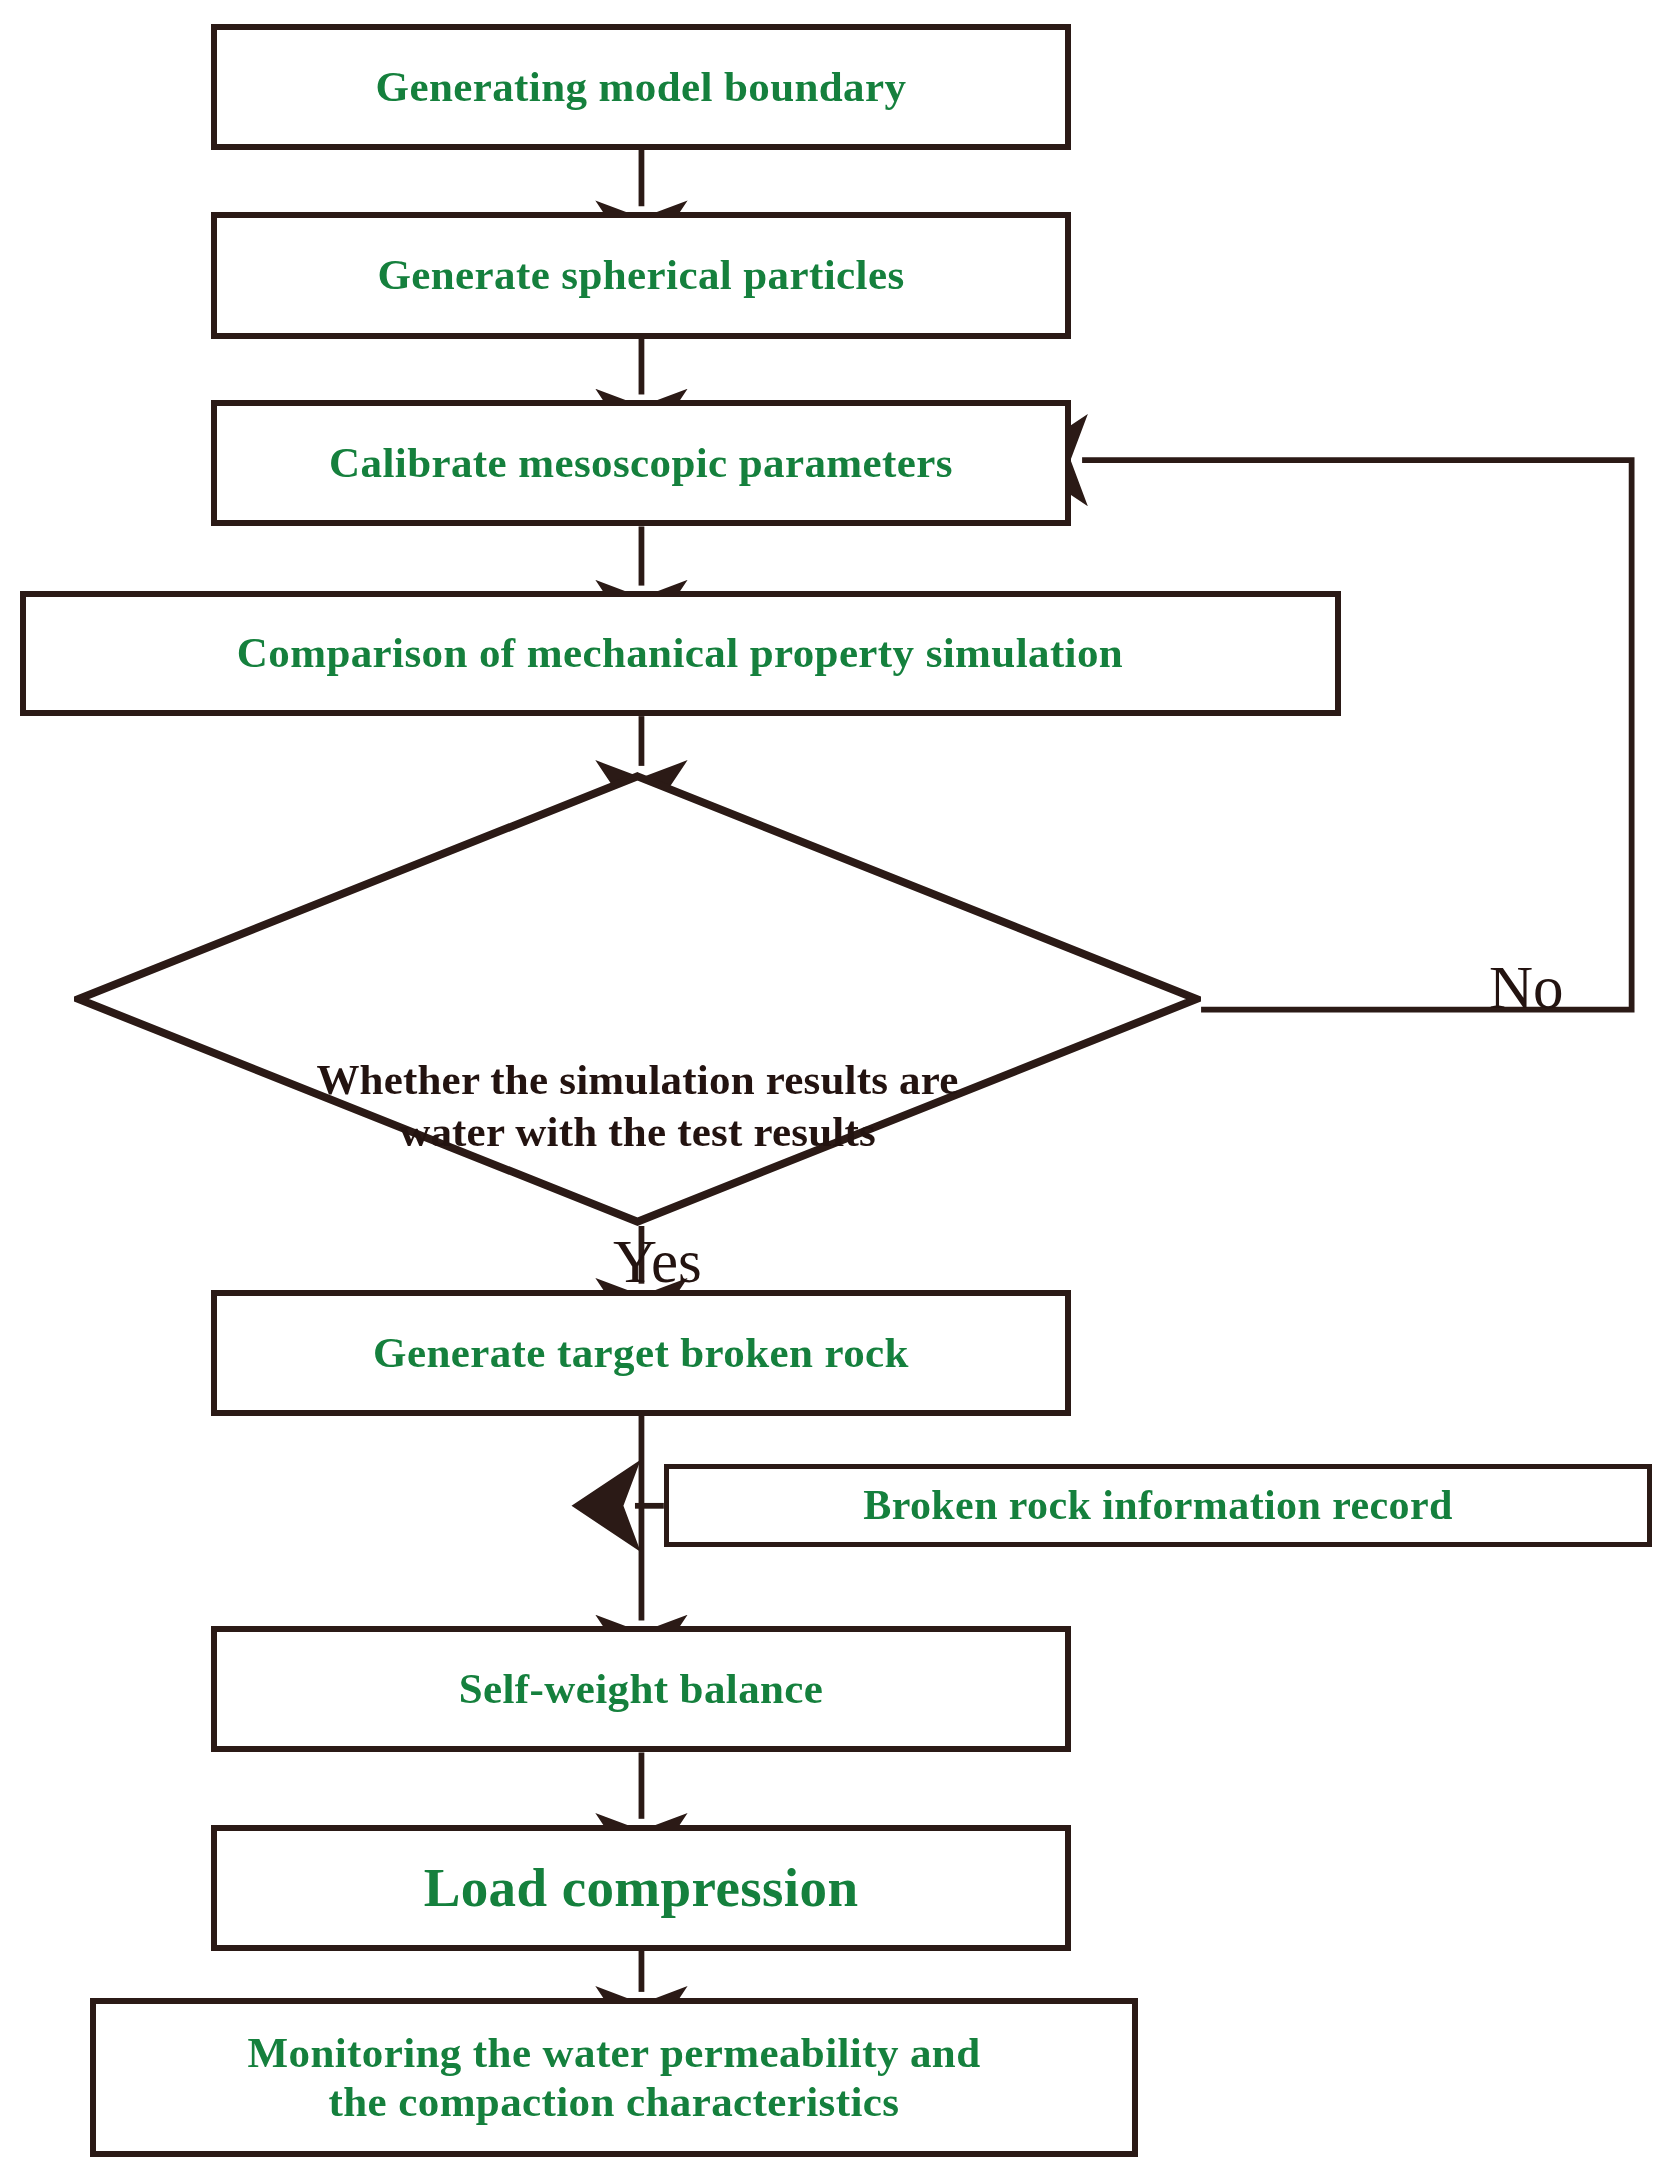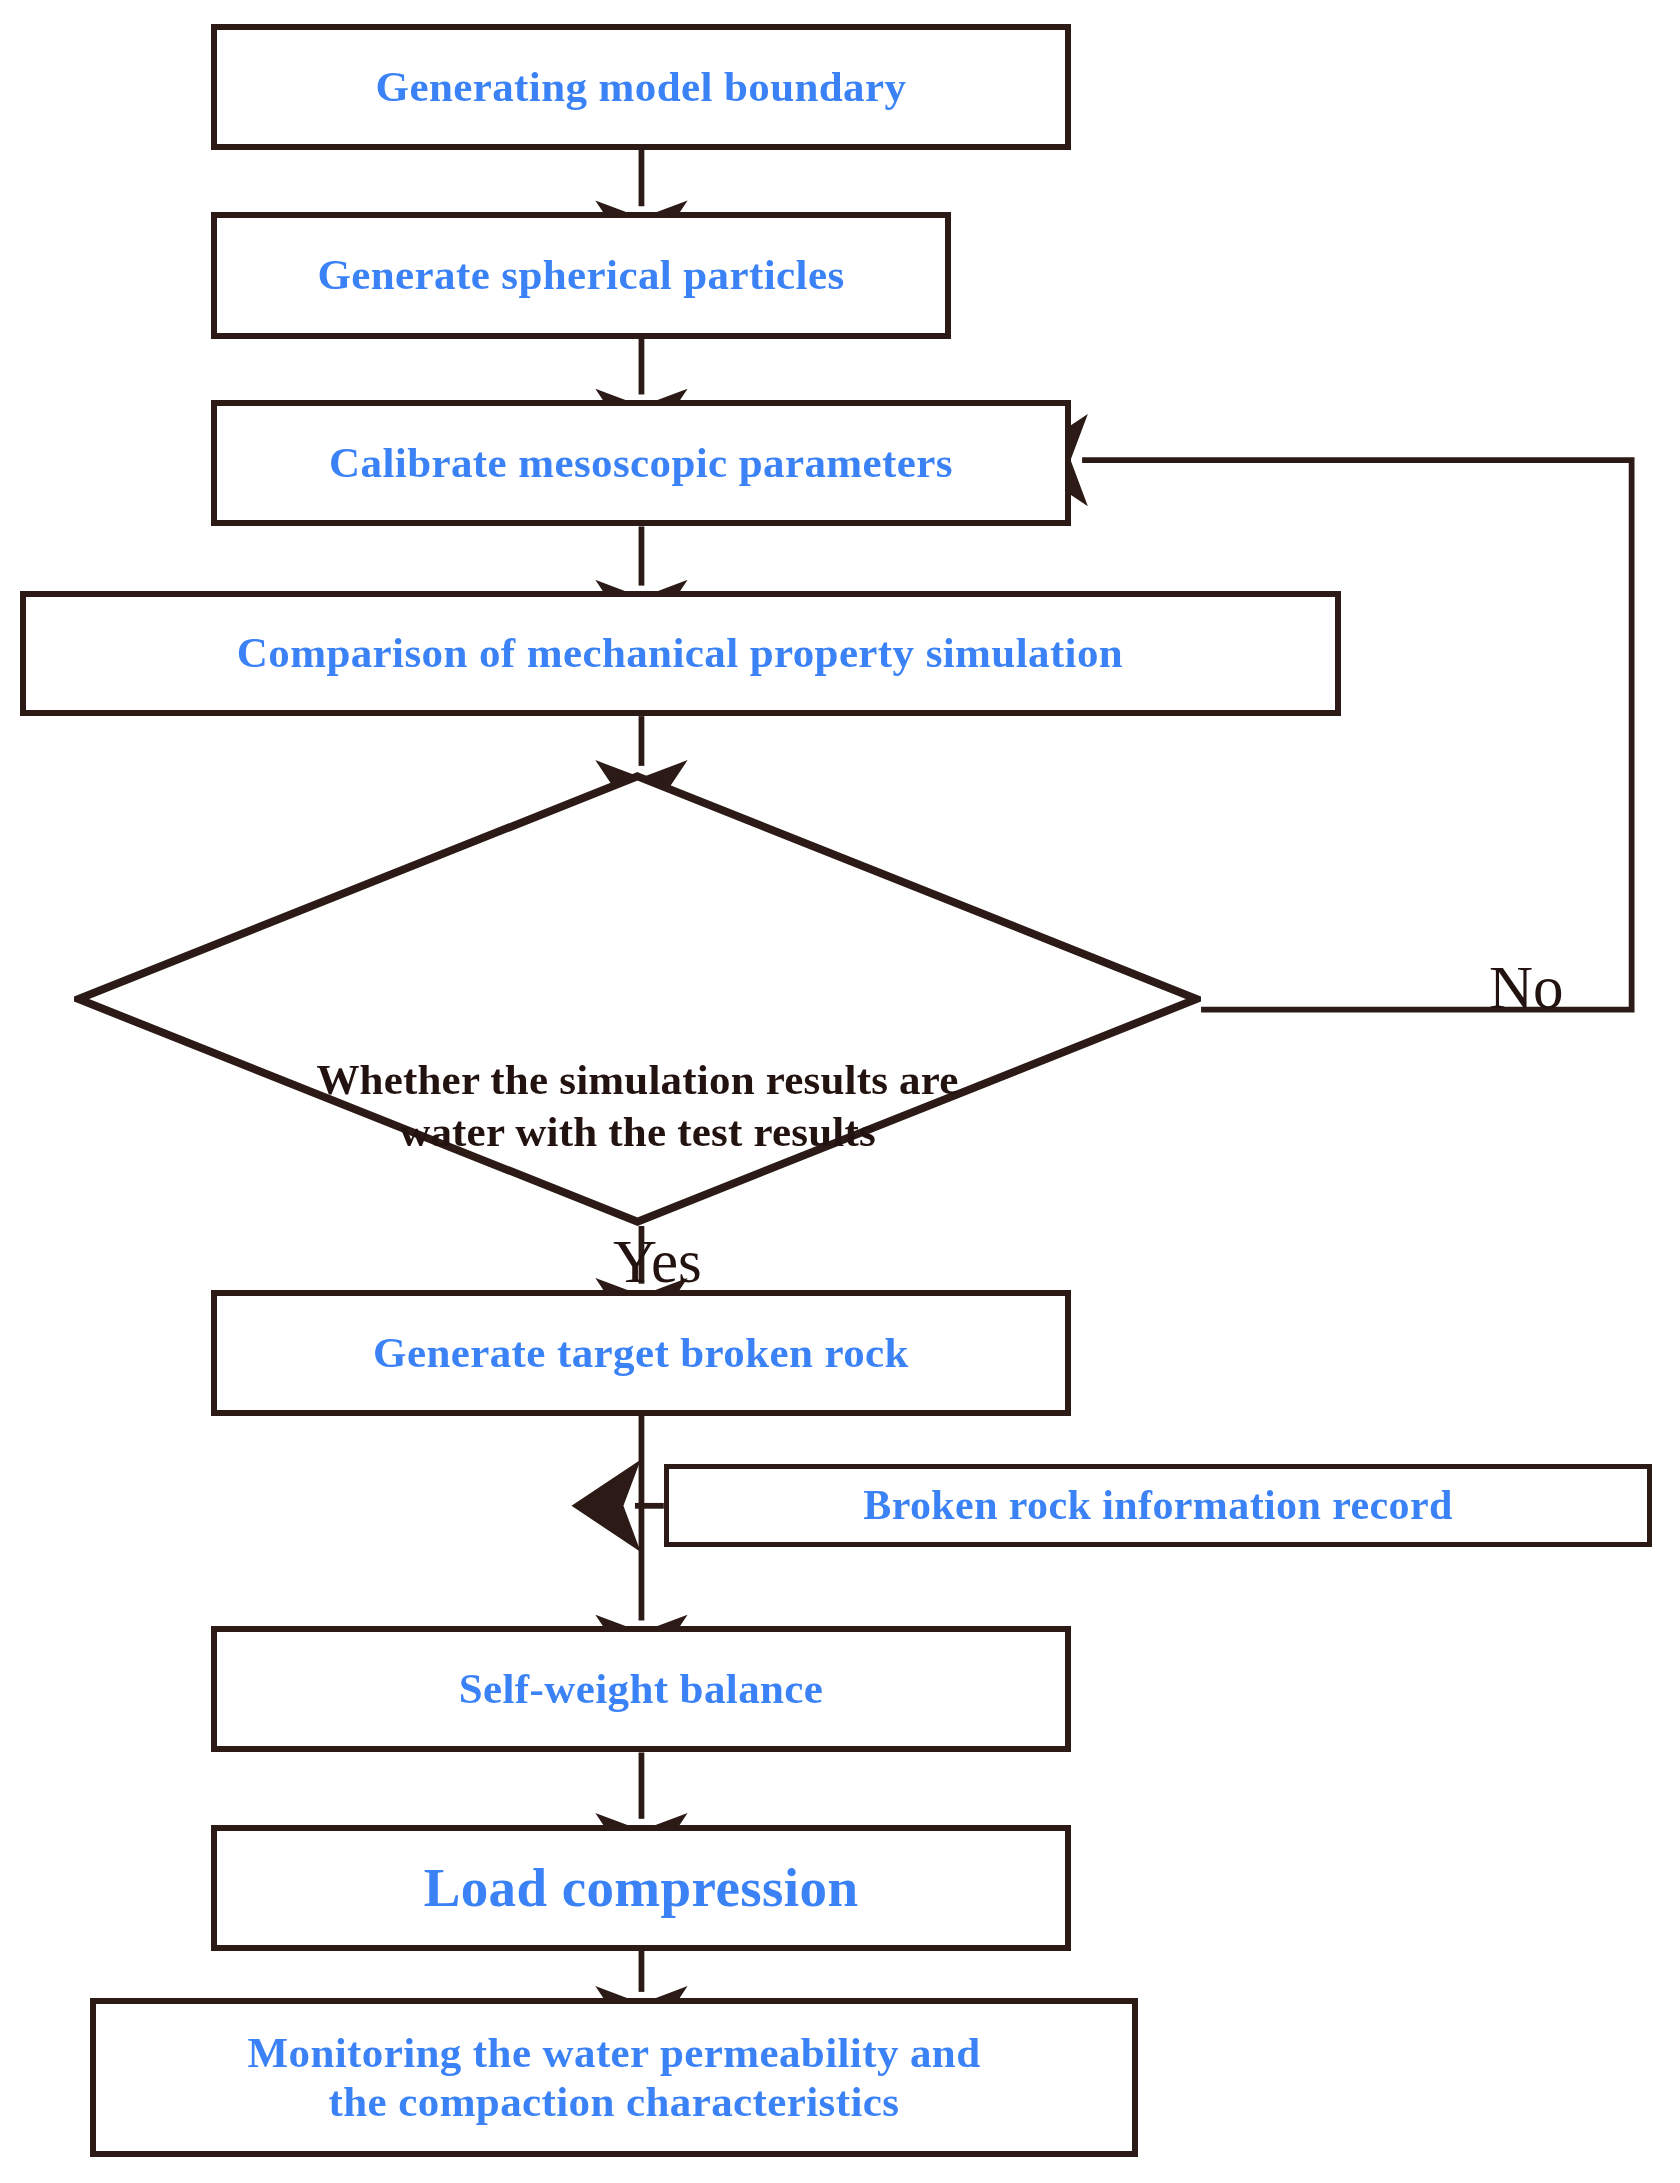--- a/index.html
+++ b/index.html
@@ -9,31 +9,31 @@
 
   .node{
     position:absolute;
     box-sizing:border-box;
     border:6.5px solid #2b1a16;
     background:#ffffff;
     display:flex;
     align-items:center;
     justify-content:flex-start;
     text-align:center;
-    color:#3b82f6;
+    color:#15803d;
     font-weight:700;
     letter-spacing:0.4px;
     line-height:1.12;
     z-index:4;
   }
   .node .txt{display:block;width:100%;padding:0 7.2px;}
 
   
   #n-generate-boundary { left:211px;  top:24px;   width:860px; height:126px; font-size:43px; }
-  #n-generate-particles{ left:211px;  top:212px;  width:740px; height:127px; font-size:43px;font-family:Liberation Serif, serif; }
+  #n-generate-particles{ left:211px;  top:212px;  width:860px; height:127px; font-size:43px;font-family:Liberation Serif, serif; }
   #n-calibrate        { left:211px;  top:400px;  width:860px; height:126px; font-size:43px; }
   #n-comparison       { left:19.5px;   top:591px;  width:1321px; height:125px; font-size:43px; }
   #n-target-rock      { left:211px;  top:1290px; width:860px; height:126px; font-size:43px; }
   #n-rock-record      { left:664px;  top:1464px; width:988px; height:83px; font-size:42px; border-width:5.8px;}
   #n-self-weight      { left:211px;  top:1626px; width:860px; height:126px; font-size:43px;font-family:Liberation Serif, serif; }
   #n-load-compression { left:211px;  top:1825px; width:860px; height:126px; font-size:55px; }
   #n-monitoring       { left:90px;  top:1998px; width:1048px; height:159px; font-size:43px; }
 
   
   #n-decision{

